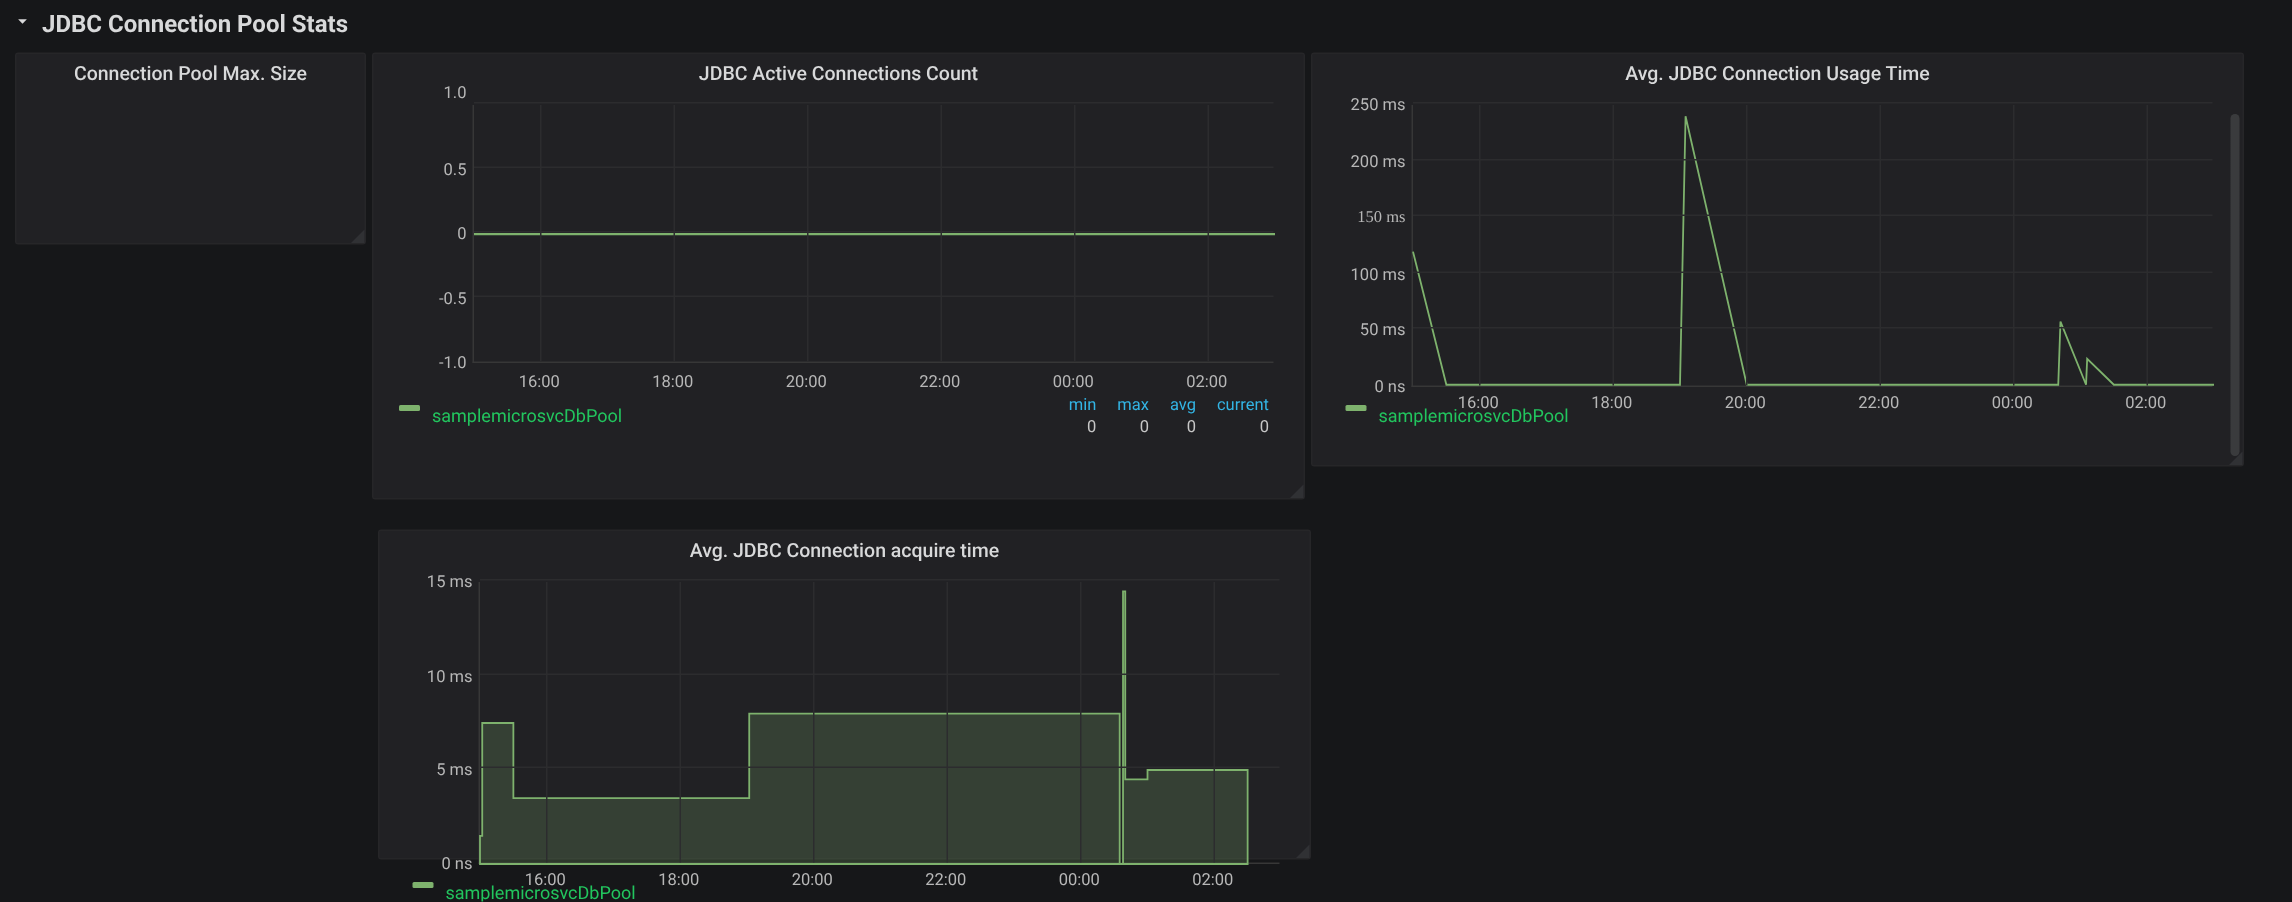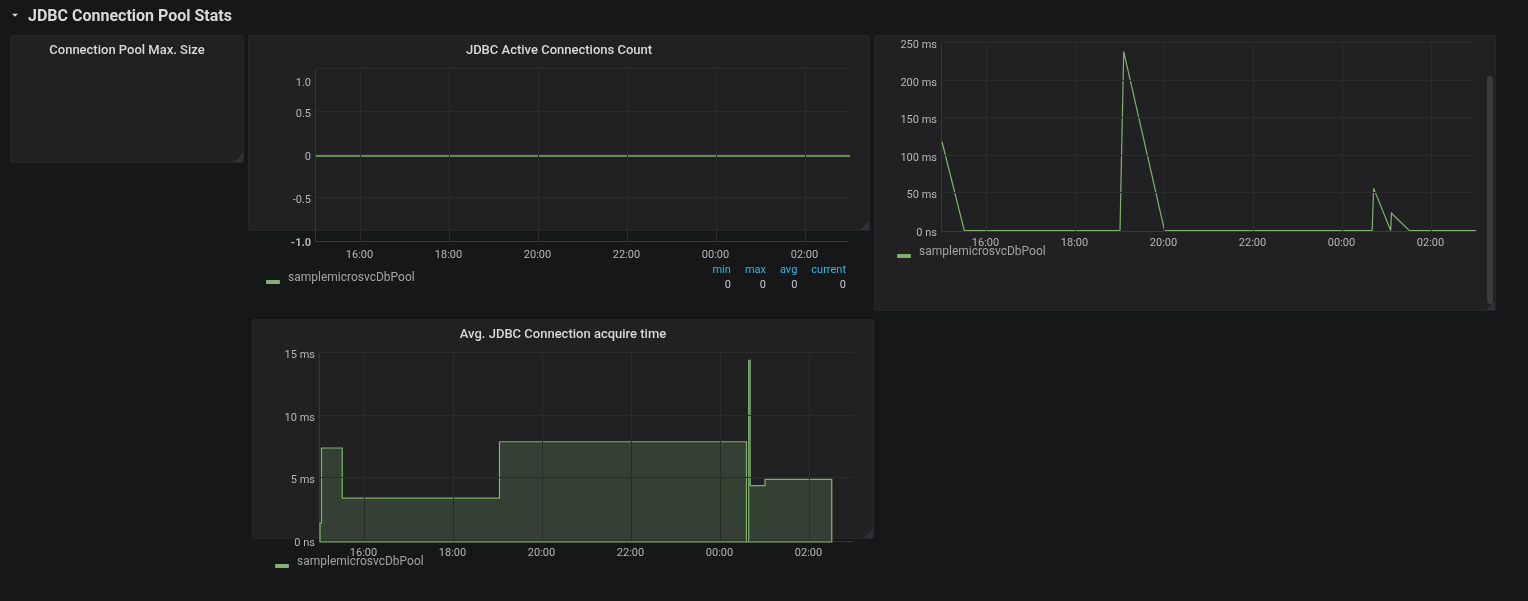--- a/index.html
+++ b/index.html
@@ -6,32 +6,32 @@
 *{box-sizing:border-box}
 .row-header{display:flex;align-items:flex-end;padding:6px 10px 10px 8px;cursor:pointer}
 .row-header svg{width:14px;height:14px;fill:#d8d9da;margin-right:6px}
 .row-title{font-size:16px;font-weight:700;color:#d8d9da}
 .panels{display:flex;flex-wrap:wrap;gap:4px;padding:0 10px 0 10px;align-items:flex-start}
 .panel{background:#212124;border:1px solid #262628;position:relative;border-radius:2px}
 .panel:after{content:"";position:absolute;right:0;bottom:0;width:0;height:0;border-bottom:9px solid #303134;border-left:9px solid transparent}
 .panel-title{text-align:center;color:#d8d9da;font-size:13px;font-weight:500;padding:6px 0 0 0;height:26px;white-space:nowrap}
 #stat{width:234px;height:128px}
 .stat-val{font-size:34px;font-weight:500;color:#d8d9da;text-align:center;margin-top:24px}
-#active{width:622px;height:196px}
+#active{width:622px;height:298px}
 #usage{width:622px;height:276px}
-#acquire{width:622px;height:220px;margin-top:4px}
+#acquire{width:622px;height:220px;margin-top:16px}
 .chart-area{position:relative;margin:0 10px}
 .y-labels{position:absolute;left:0;top:0;width:56px;color:#b7b7b7;font-size:11px}
 .y-labels div{position:absolute;right:4px;transform:translateY(-50%);white-space:nowrap}
 .plot{position:absolute;border-left:1px solid #373737;border-bottom:1px solid #373737}
 .plot .gridh{position:absolute;left:0;right:0;border-top:1px solid #2c2c2e}
 .plot .gridv{position:absolute;top:0;bottom:0;border-left:1px solid #2c2c2e}
 .x-labels{position:absolute;left:0;right:0;color:#b7b7b7;font-size:11px}
 .x-labels div{position:absolute;transform:translateX(-50%);top:0}
-.legend{display:flex;align-items:flex-end;padding:4px 12px 6px 22px;color:#a3a3a3;font-size:12px}
+.legend{display:flex;align-items:flex-start;padding:4px 12px 6px 22px;color:#22c55e;font-size:12px}
 .legend .swatch{width:14px;height:4px;background:#7eb26d;margin-right:8px;border-radius:1px}
 .legend-name{flex:0 0 auto}
 .stats-table{margin-left:auto;font-size:11px;text-align:right}
 .stats-head td{color:#33b5e5;padding:0 6px}
 .stats-row td{color:#c7c7c7;padding:0 6px}
 svg.series{position:absolute;left:0;top:0;overflow:visible}
 #usage .panel-body-wrap{height:248px}
 #acquire .panel-body-wrap{height:248px}
 #active .panel-body-wrap{height:248px}
 .scroll-indicator{position:absolute;right:2px;top:40px;bottom:6px;width:6px;background:linear-gradient(#3a3b3d,#3a3b3d);border-radius:3px}
@@ -52,25 +52,25 @@
 
   <div id="stat" class="panel">
     <div class="panel-title">Connection Pool Max. Size</div>
   </div>
 
   <div id="active" class="panel">
     <div class="panel-title">JDBC Active Connections Count</div>
     <div class="panel-body-wrap">
       <div class="chart-area" style="height:192px">
         <div class="y-labels" id="active-y">
-            <div style="top: 180px; font-weight: bold;">-1.0</div>
+            <div style="top: 180px;">-1.0</div>
             <div style="top: 137px;">-0.5</div>
             <div style="top: 94px;">0</div>
             <div style="top: 51px;">0.5</div>
-            <div style="top: 20px; margin-left: 11px;">1.0</div>
+            <div style="top: 0; margin-left: 11px;">1.0</div>
           </div>
         <div class="plot" id="active-plot" style="left:56px;top:8px;right:10px;height:172px">
           <svg class="series" id="active-svg" width="534" height="172">
               <line x1="0" y1="86" x2="534" y2="86" stroke="#7eb26d" stroke-width="1.5"></line>
             </svg>
         <div class="gridh" style="bottom: 43px;"></div>
             <div class="gridh" style="bottom: 86px;"></div>
             <div class="gridh" style="bottom: 129px;"></div>
             <div class="gridh" style="bottom: 172px;"></div>
             <div class="gridv" style="left: 8.33333%;"></div>
@@ -118,27 +118,28 @@
                   </table>
           </td>
         </tr>
             </tbody>
           </table>
       </div>
     </div>
   </div>
 
   <div id="usage" class="panel">
+    <div class="panel-title">Avg. JDBC Connection Usage Time</div>
     <div class="panel-body-wrap">
       <div class="chart-area" style="height:204px">
         <div class="y-labels" id="usage-y">
             <div style="top: 196px;">0 ns</div>
             <div style="top: 158.4px;">50 ms</div>
             <div style="top: 120.8px;">100 ms</div>
-            <div style="top: 83.2px;">150 ms</div>
+            <div style="top: 83.2px; font-family: Liberation Serif, serif;">150 ms</div>
             <div style="top: 45.6px;">200 ms</div>
             <div style="top: 8px;">250 ms</div>
           </div>
         <div class="plot" id="usage-plot" style="left:56px;top:8px;right:10px;height:188px">
           <svg class="series" id="usage-svg" width="534" height="188">
               <path d="M0,97.76 L22.25,186.496 L44.5,186.496 L133.5,186.496 L178,186.496 L181.70833333333334,7.52000000000001 L222.5,186.496 L311.5,186.496 L400.5,186.496 L430.1666666666667,186.496 L431.65000000000003,144.38400000000001 L448.7083333333333,186.496 L449.45,169.2 L467.25,186.496 L489.5,186.496 L534,186.496 " fill="none" stroke="#7eb26d" stroke-width="1.2"></path>
             </svg>
         <div class="gridh" style="bottom: 37.6px;"></div>
             <div class="gridh" style="bottom: 75.2px;"></div>
             <div class="gridh" style="bottom: 112.8px;"></div>

